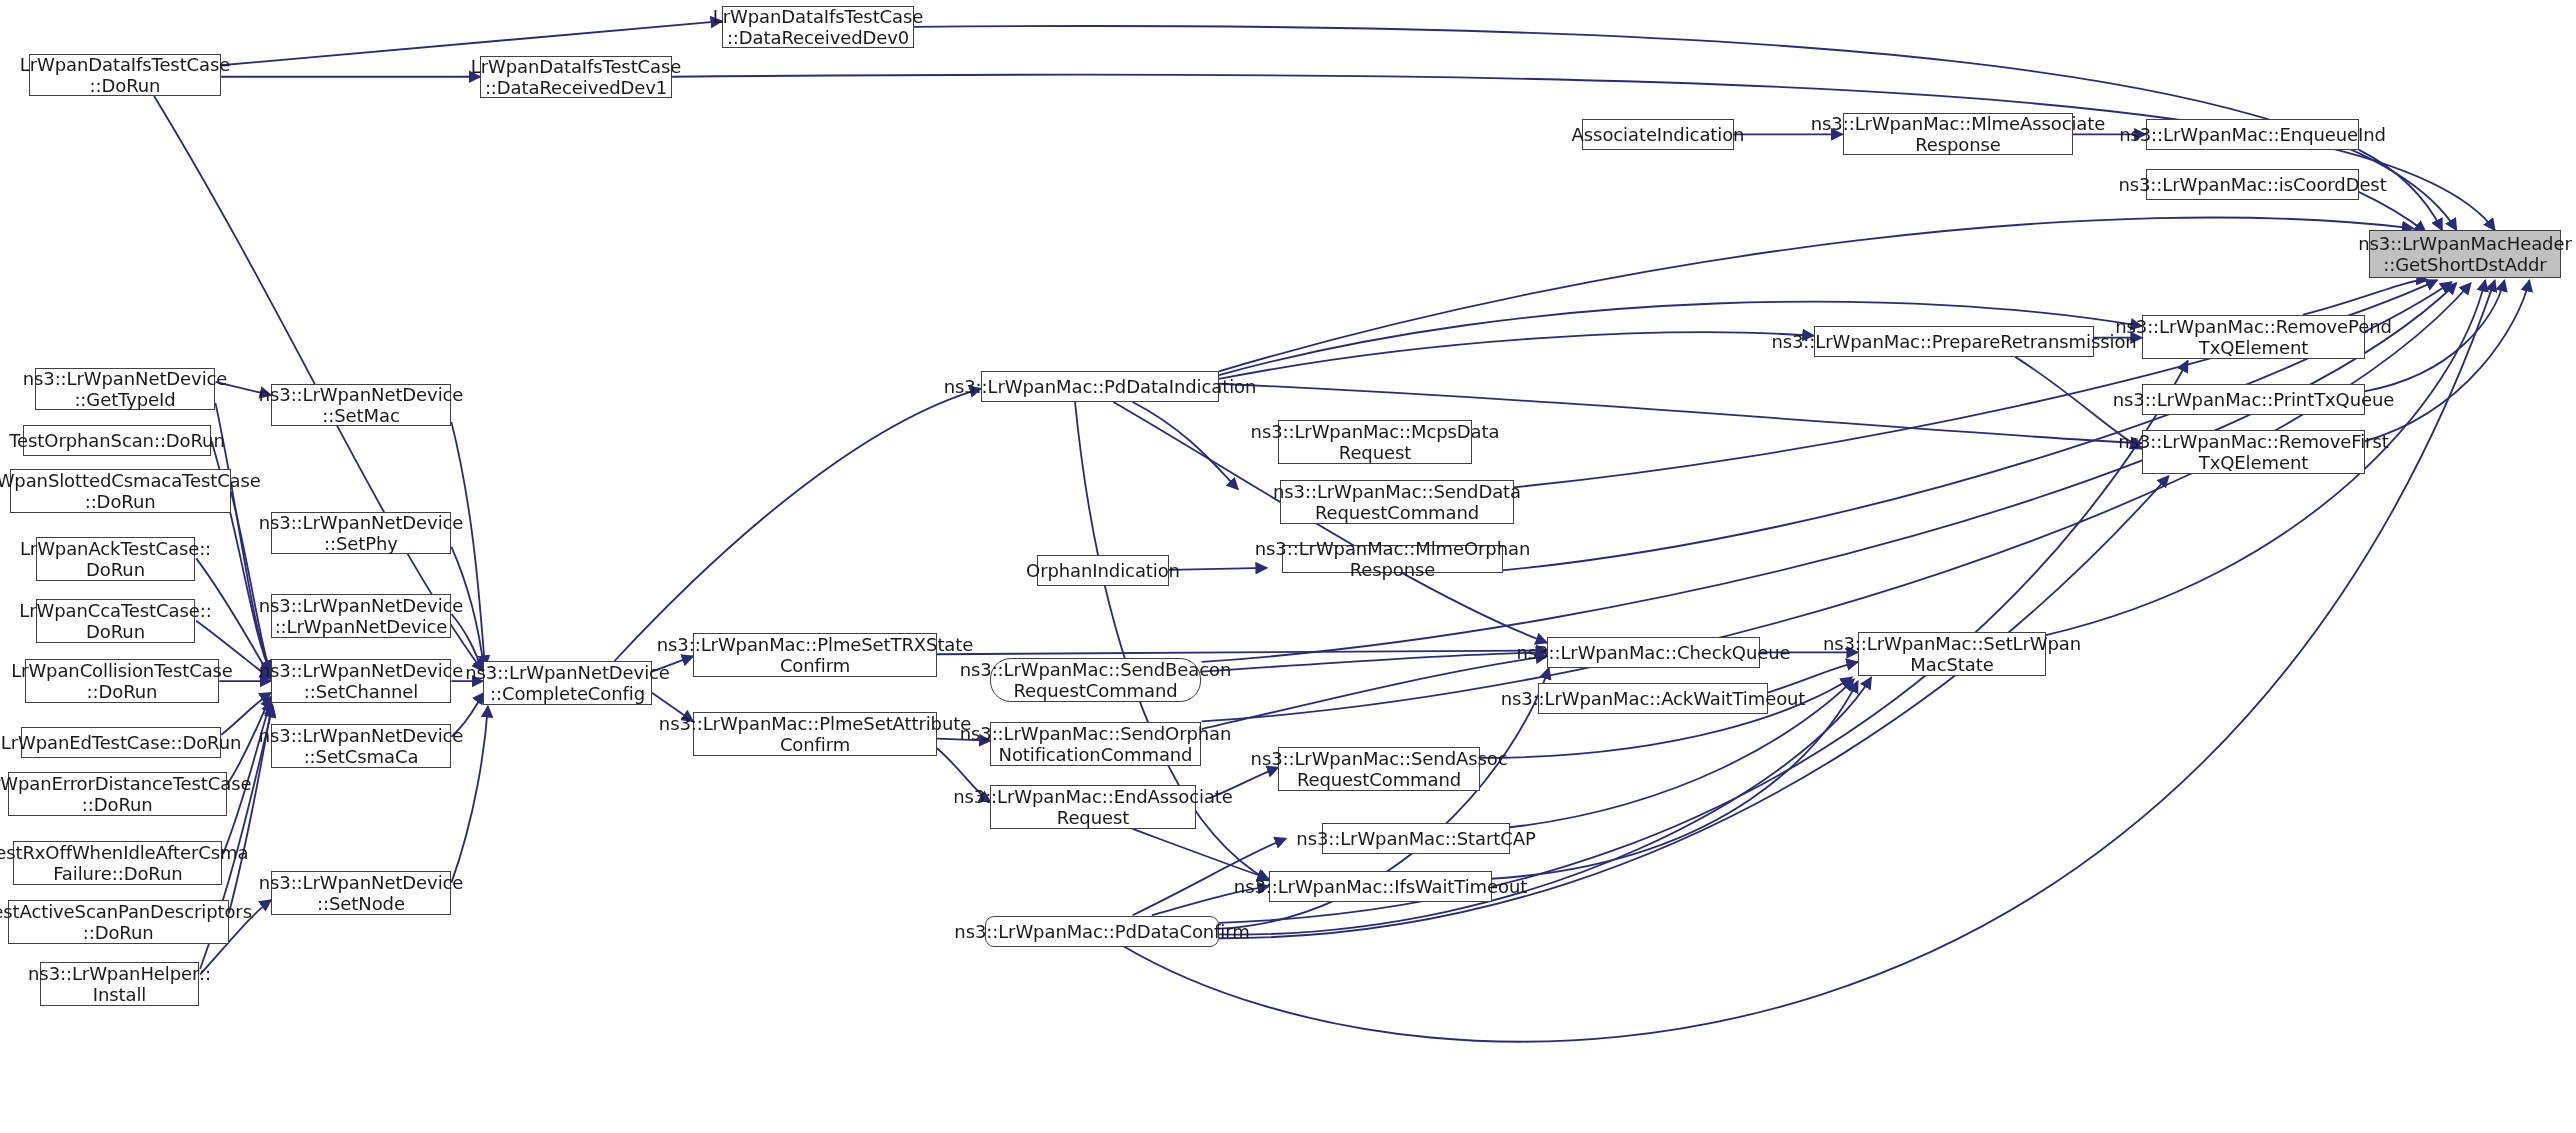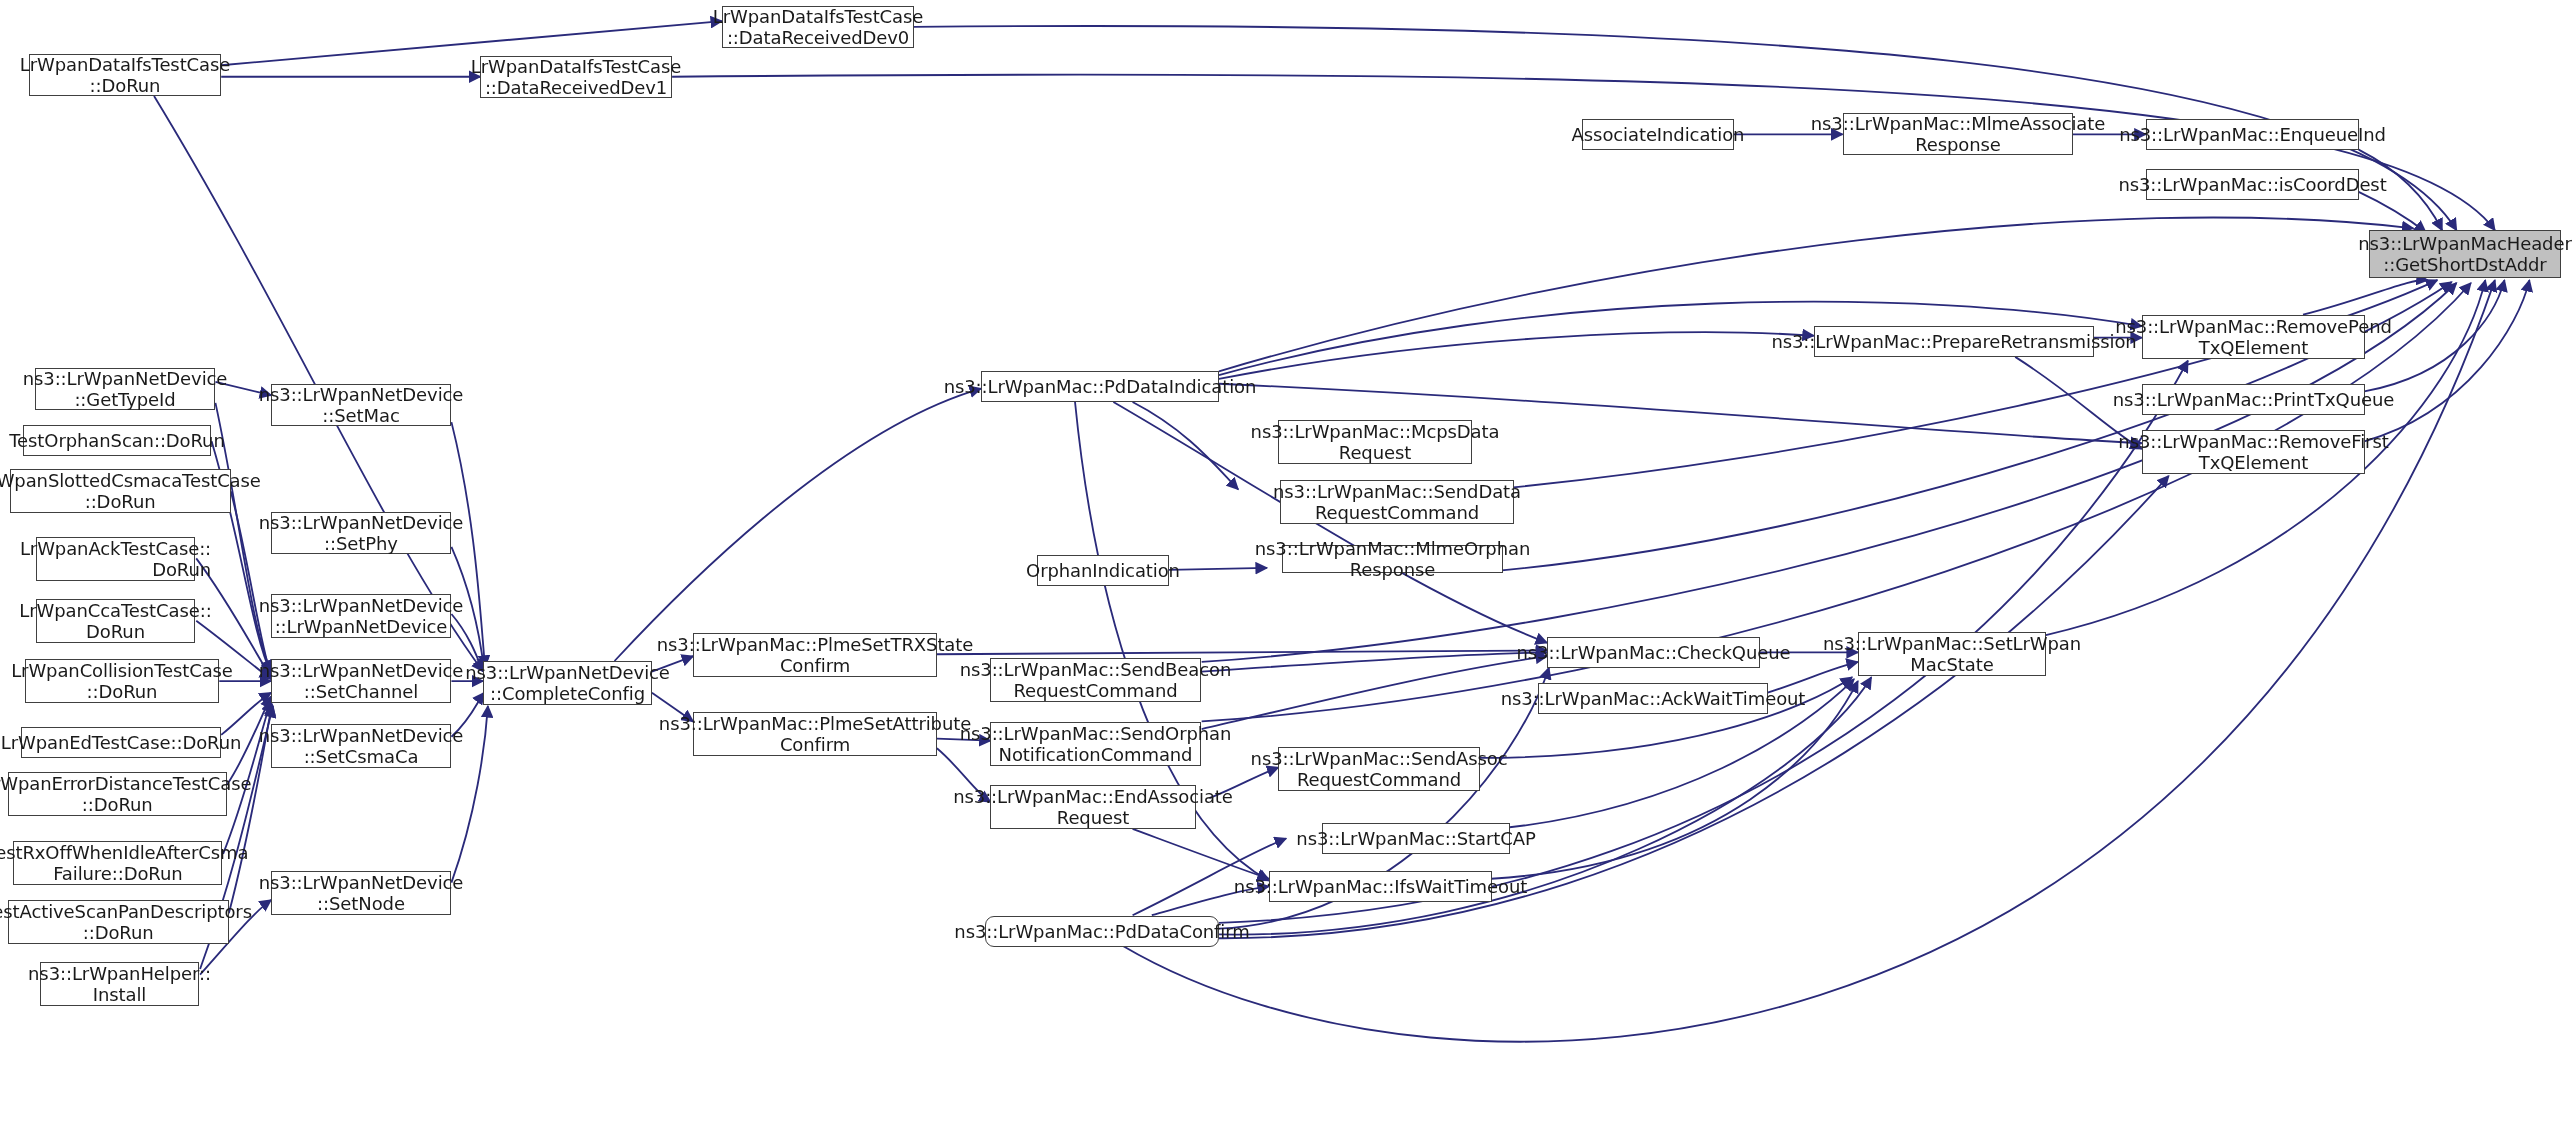--- a/index.html
+++ b/index.html
@@ -161,21 +161,21 @@
 Request</span>
       </div>
       <div class="node" style="left: 1280px; top: 480px; width: 234px; height: 44px;">
         <span>ns3::LrWpanMac::SendData
 RequestCommand</span>
       </div>
       <div class="node" style="left: 271px; top: 512px; width: 180px; height: 42px;">
         <span>ns3::LrWpanNetDevice
 ::SetPhy</span>
       </div>
-      <div class="node" style="left: 36px; top: 537px; width: 159px; height: 44px; text-align: right;">
+      <div class="node" style="left: 36px; top: 537px; width: 159px; height: 44px;">
         <span>LrWpanAckTestCase::
 DoRun</span>
       </div>
       <div class="node" style="left: 36px; top: 599px; width: 159px; height: 44px;">
         <span>LrWpanCcaTestCase::
 DoRun</span>
       </div>
       <div class="node" style="left: 1037px; top: 555px; width: 132px; height: 31px;">
         <span>OrphanIndication</span>
       </div>
@@ -196,21 +196,21 @@
 ::SetChannel</span>
       </div>
       <div class="node" style="left: 483px; top: 661px; width: 169px; height: 44px;">
         <span>ns3::LrWpanNetDevice
 ::CompleteConfig</span>
       </div>
       <div class="node" style="left: 693px; top: 633px; width: 244px; height: 44px;">
         <span>ns3::LrWpanMac::PlmeSetTRXState
 Confirm</span>
       </div>
-      <div class="node" style="left: 990px; top: 658px; width: 211px; height: 44px;">
+      <div class="node" style="left: 990px; top: 658px; width: 211px; height: 44px; border-radius: 21px;">
         <span>ns3::LrWpanMac::SendBeacon
 RequestCommand</span>
       </div>
       <div class="node" style="left: 1547px; top: 637px; width: 213px; height: 31px;">
         <span>ns3::LrWpanMac::CheckQueue</span>
       </div>
       <div class="node" style="left: 1858px; top: 632px; width: 188px; height: 44px;">
         <span>ns3::LrWpanMac::SetLrWpan
 MacState</span>
       </div>

